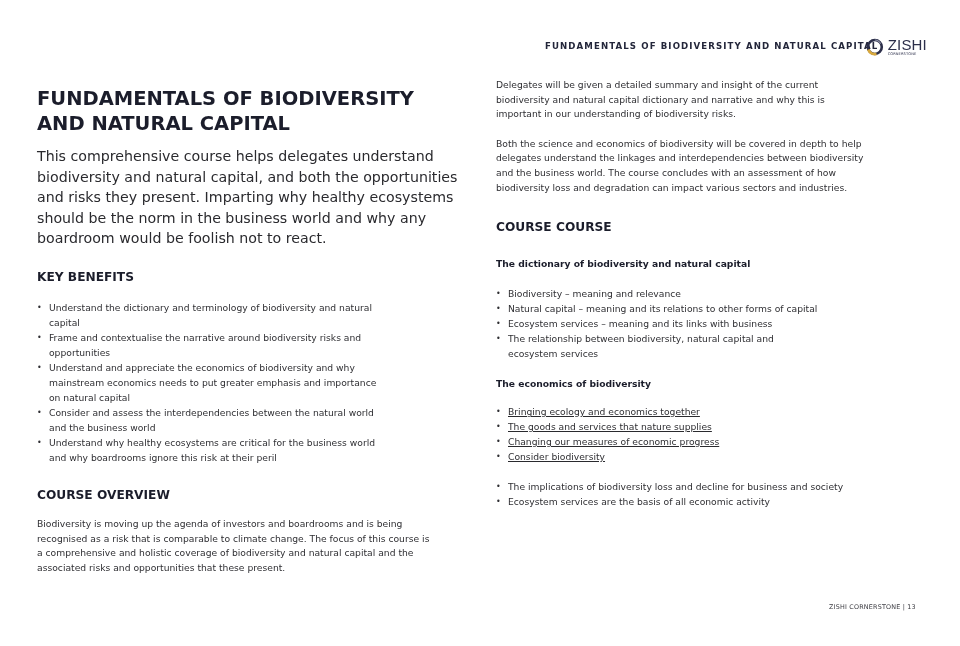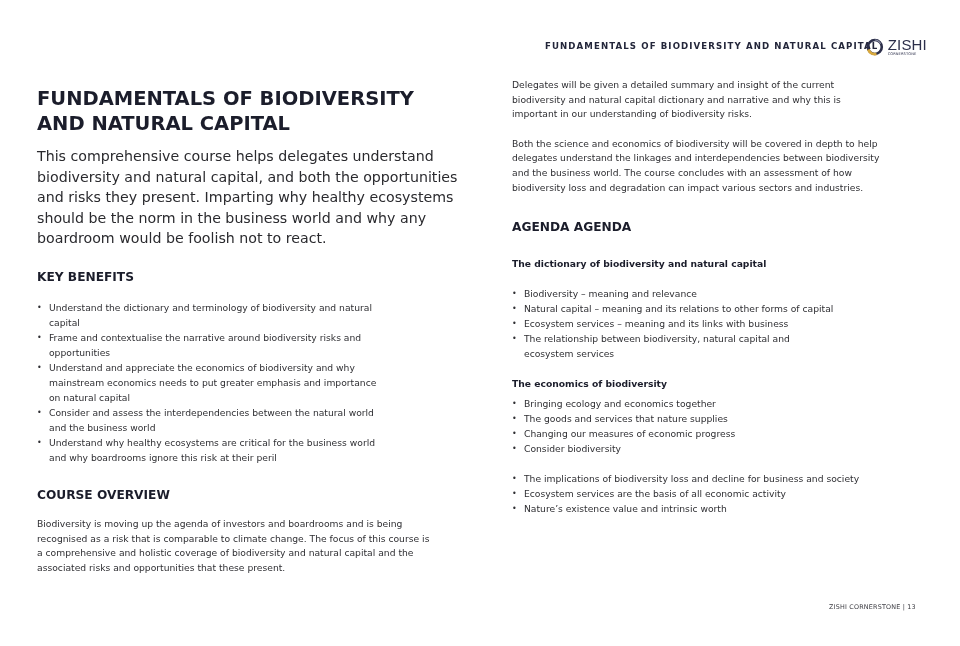--- a/index.html
+++ b/index.html
@@ -55,48 +55,47 @@
     <li>Consider and assess the interdependencies between the natural world and the business world</li>
     <li>Understand why healthy ecosystems are critical for the business world and why boardrooms ignore this risk at their peril</li>
   </ul>
 </div>
 
 <div class="abs" style="left:37px; top:488px; width:400px;">
   <h2 class="sec">COURSE OVERVIEW</h2>
   <p class="body-text" style="margin-top:15px;">Biodiversity is moving up the agenda of investors and boardrooms and is being recognised as a risk that is comparable to climate change. The focus of this course is a comprehensive and holistic coverage of biodiversity and natural capital and the associated risks and opportunities that these present.</p>
 </div>
 
-<div class="abs" style="left:512px; top:78px; width:370px;">
+<div class="abs" style="left:496px; top:78px; width:370px;">
   <p class="body-text">Delegates will be given a detailed summary and insight of the current biodiversity and natural capital dictionary and narrative and why this is important in our understanding of biodiversity risks.</p>
   <p class="body-text" style="margin-top:15px;">Both the science and economics of biodiversity will be covered in depth to help delegates understand the linkages and interdependencies between biodiversity and the business world. The course concludes with an assessment of how biodiversity loss and degradation can impact various sectors and industries.</p>
 
-  <h2 class="sec" style="margin-top:25px;">AGENDA AGENDA</h2>
+  <h2 class="sec" style="margin-top:25px;">COURSE COURSE</h2>
 
   <div style="margin-top:22px;">
     <div class="sub-h">The dictionary of biodiversity and natural capital</div>
     <ul class="bul" style="margin-top:15px; width:340px;">
       <li>Biodiversity – meaning and relevance</li>
       <li style="width:360px;">Natural capital – meaning and its relations to other forms of capital</li>
       <li>Ecosystem services – meaning and its links with business</li>
       <li style="width:300px;">The relationship between biodiversity, natural capital and ecosystem services</li>
     </ul>
   </div>
 
   <div style="margin-top:15px;">
     <div class="sub-h">The economics of biodiversity</div>
-    <ul class="bul" style="margin-top:5px;">
+    <ul class="bul" style="margin-top:13px;text-decoration:underline;">
       <li>Bringing ecology and economics together</li>
       <li>The goods and services that nature supplies</li>
       <li>Changing our measures of economic progress</li>
       <li>Consider biodiversity</li>
     </ul>
   </div>
 
   <div style="margin-top:15px;">
     <ul class="bul" style="margin-top:15px; width:400px;">
       <li>The implications of biodiversity loss and decline for business and society</li>
       <li>Ecosystem services are the basis of all economic activity</li>
-      <li>Nature’s existence value and intrinsic worth</li>
     </ul>
   </div>
 </div>
 
 <div class="abs footer">ZISHI CORNERSTONE | 13</div>
 
 </body></html>

